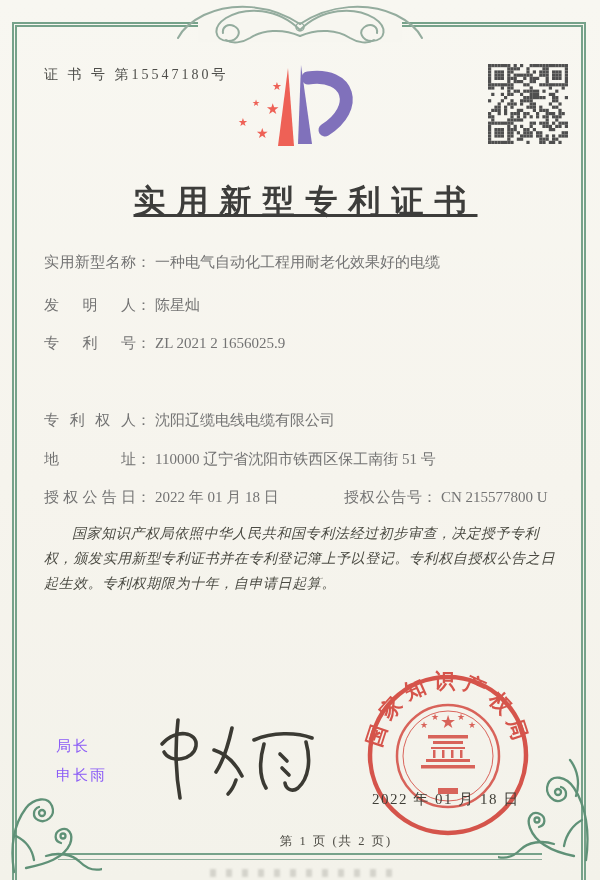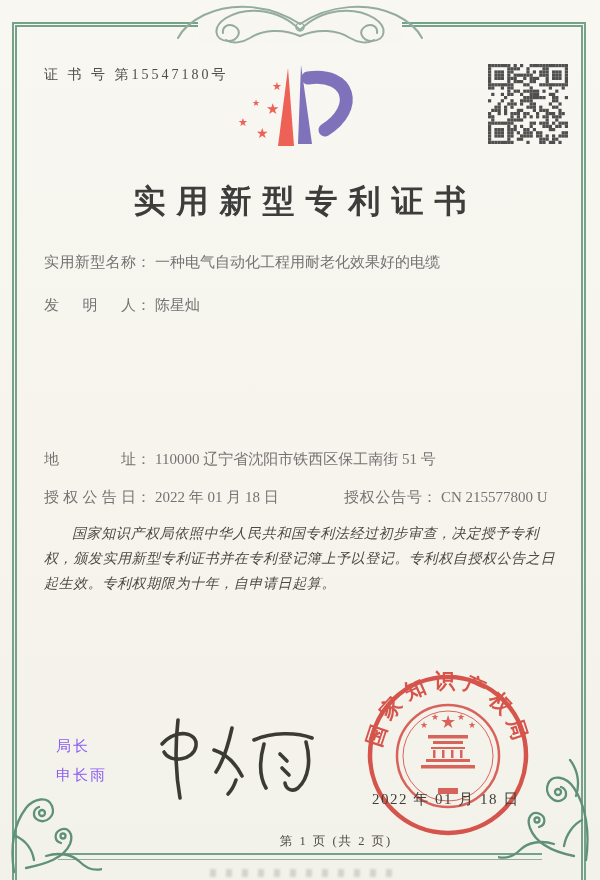--- a/index.html
+++ b/index.html
@@ -19,21 +19,21 @@
   .top-ornament{position:absolute;left:170px;top:0px;width:260px;height:48px;}
   .cert-no{
     position:absolute;left:44px;top:66px;
     font-size:14px;letter-spacing:3px;color:#4e4e4a;text-align:center;
   }
   .logo{position:absolute;left:228px;top:56px;width:140px;height:112px;}
   .qr{position:absolute;left:488px;top:64px;width:80px;height:80px;}
   .title{
     position:absolute;left:0;top:180px;width:100%;
     text-align:center;font-size:32px;font-weight:600;
-    letter-spacing:11px;color:#3d3d3b;text-indent:11px;
+    letter-spacing:11px;color:#3d3d3b;text-indent:11px;text-decoration:underline;
   }
   .field-row{position:absolute;left:44px;font-size:15px;white-space:nowrap;color:#737373;}
   .field-label{
     display:inline-block;width:92px;
     text-align:justify;text-align-last:justify;
     vertical-align:top;
   }
   .field-colon{display:inline-block;margin-right:4px;}
   .grant-no{position:absolute;left:300px;top:0;}
   .paragraphs{
@@ -425,20 +425,26 @@
   </div>
 
   <div class="title">实用新型专利证书</div>
 
   <div class="field-row" style="top:253px">
     <span class="field-label">实用新型名称</span><span class="field-colon">：</span><span>一种电气自动化工程用耐老化效果好的电缆</span>
   </div>
   <div class="field-row" style="top:296px">
     <span class="field-label">发明人</span><span class="field-colon">：</span><span>陈星灿</span>
   </div>
+  <div class="field-row" style="top:334px">
+    <span class="field-label">专利号</span><span class="field-colon">：</span><span>ZL 2021 2 1656025.9</span>
+  </div>
+  <div class="field-row" style="top:411px">
+    <span class="field-label">专利权人</span><span class="field-colon">：</span><span>沈阳辽缆电线电缆有限公司</span>
+  </div>
   <div class="field-row" style="top:450px">
     <span class="field-label">地址</span><span class="field-colon">：</span><span>110000 辽宁省沈阳市铁西区保工南街 51 号</span>
   </div>
   <div class="field-row" style="top:488px">
     <span class="field-label">授权公告日</span><span class="field-colon">：</span><span>2022 年 01 月 18 日</span>
     <span class="grant-no">
       <span class="field-label" style="width:78px">授权公告号</span><span class="field-colon">：</span><span>CN 215577800 U</span>
     </span>
   </div>
 

